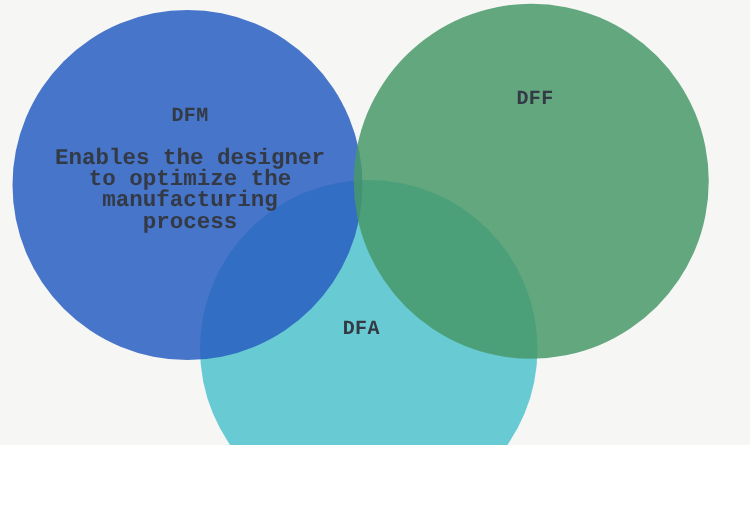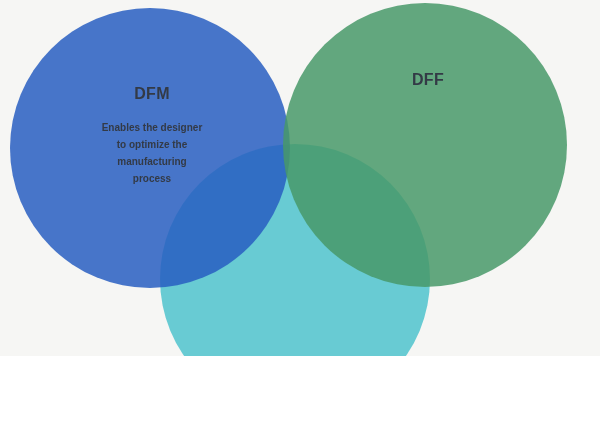--- a/index.html
+++ b/index.html
@@ -4,21 +4,21 @@
 <style>
   html, body {
     margin: 0;
     padding: 0;
   }
   .canvas {
     position: relative;
     width: 600px;
     height: 356px;
     overflow: hidden;
-    font-family: Liberation Sans, sans-serif;
+    font-family: Liberation Mono, monospace;
   }
   .circle {
     position: absolute;
     border-radius: 50%;
   }
   
   .circle.dfa {
     left: 160px;
     top: 144px;
     width: 270px;
@@ -49,21 +49,21 @@
     color: #333a46;
     font-weight: 700;
   }
   .label .title {
     font-size: 16px;
     line-height: 19px;
     letter-spacing: 0.3px;
   }
   .label .desc {
     margin-top: 16px;
-    font-size: 10px;
+    font-size: 18px;
     line-height: 17px;
     white-space: pre-line;
   }
   .label.dfm { left: 42px;  top: 84px;  }
   .label.dff { left: 318px; top: 70px;  }
   .label.dfa { left: 179px; top: 254px; }
 </style>
 </head>
 <body>
 
@@ -79,15 +79,16 @@
 to optimize the
 manufacturing
 process</div>
   </div>
 
   <div class="label dff" style="color: rgb(51, 58, 70);">
     <div class="title">DFF</div>
   </div>
 
   <div class="label dfa" style="color: rgb(51, 58, 70);">
+    <div class="title">DFA</div>
   </div>
 
 </div>
 
 </body></html>

